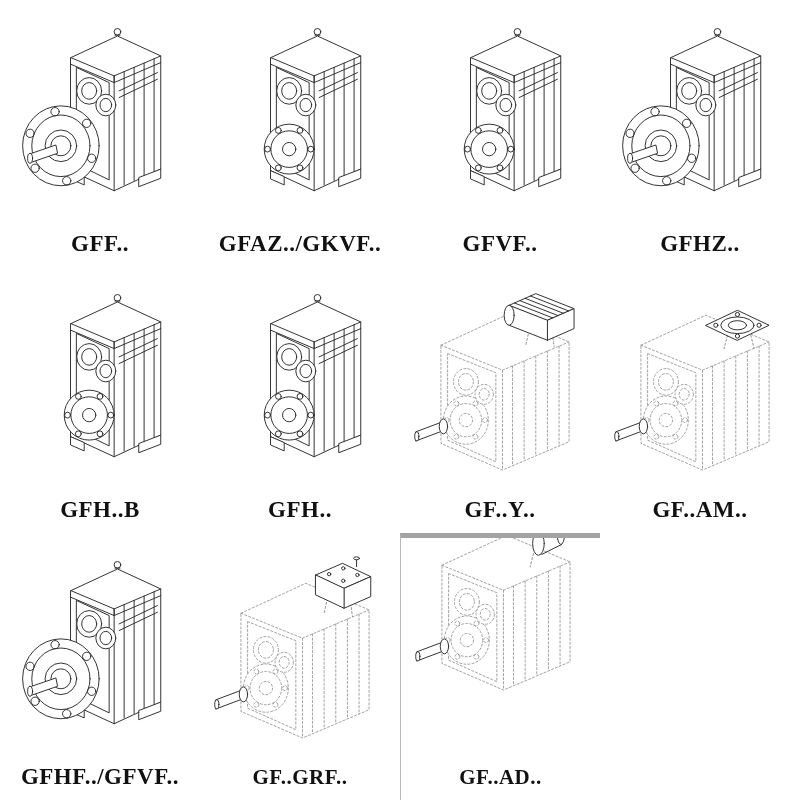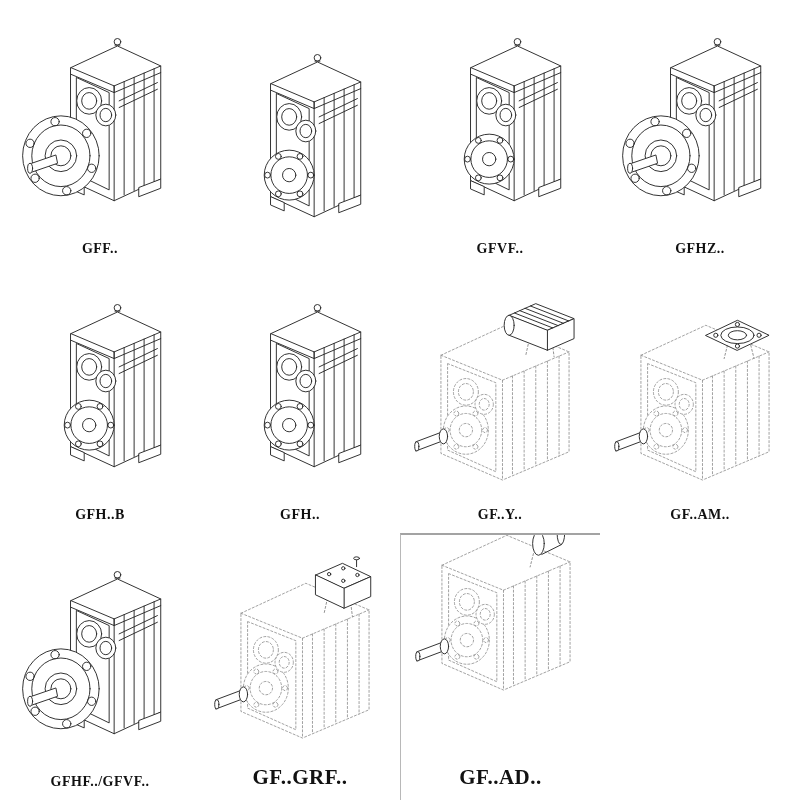--- a/index.html
+++ b/index.html
@@ -7,24 +7,24 @@
     width:800px;height:800px;background:#ffffff;box-sizing:border-box;
     display:grid;grid-template-columns:repeat(4,1fr);grid-template-rows:repeat(3,1fr);
     font-family:"Liberation Serif","DejaVu Serif",serif;
   }
   .cell{
     display:flex;flex-direction:column;align-items:center;justify-content:flex-end;
     padding:4px 2px 10px;box-sizing:border-box;overflow:hidden;
   }
   .cell svg.draw{width:176px;height:208px;margin-bottom:2px;flex:0 0 auto;}
   .label{
-    font-weight:700;font-size:14px;color:#111111;letter-spacing:.5px;white-space:nowrap;
+    font-weight:700;font-size:23px;color:#111111;letter-spacing:.5px;white-space:nowrap;
   }
   .label-lg{font-size:21px;font-family:Liberation Serif, serif;}
-  .cell-bordered{border-top:2px solid #a3a3a3;border-left:1px solid #b8b8b8;gap:48px;}
+  .cell-bordered{border-top:5px solid #a3a3a3;border-left:1px solid #b8b8b8;gap:48px;}
   svg.draw{fill:none;stroke:#2a2a2a;stroke-width:1.15;stroke-linejoin:round;stroke-linecap:round;}
   use.dash{stroke:#8f8f8f;stroke-dasharray:2.5 2.5;stroke-width:1;}
   .hid{position:absolute;width:0;height:0;overflow:hidden;}
 </style>
 </head>
 <body>
 
 <svg class="hid" aria-hidden="true">
   <defs>
 
@@ -184,20 +184,21 @@
     <svg class="draw" viewBox="0 0 210 250">
         <use href="#g-solid-flange"></use>
       </svg>
     <span class="label">GFF..</span>
   </div>
 
   <div class="cell">
     <svg class="draw" viewBox="0 0 210 250">
         <use href="#g-solid-bore"></use>
       </svg>
+    <span class="label">GFAZ../GKVF..</span>
   </div>
 
   <div class="cell">
     <svg class="draw" viewBox="0 0 210 250">
         <use href="#g-solid-bore"></use>
       </svg>
     <span class="label">GFVF..</span>
   </div>
 
   <div class="cell">

